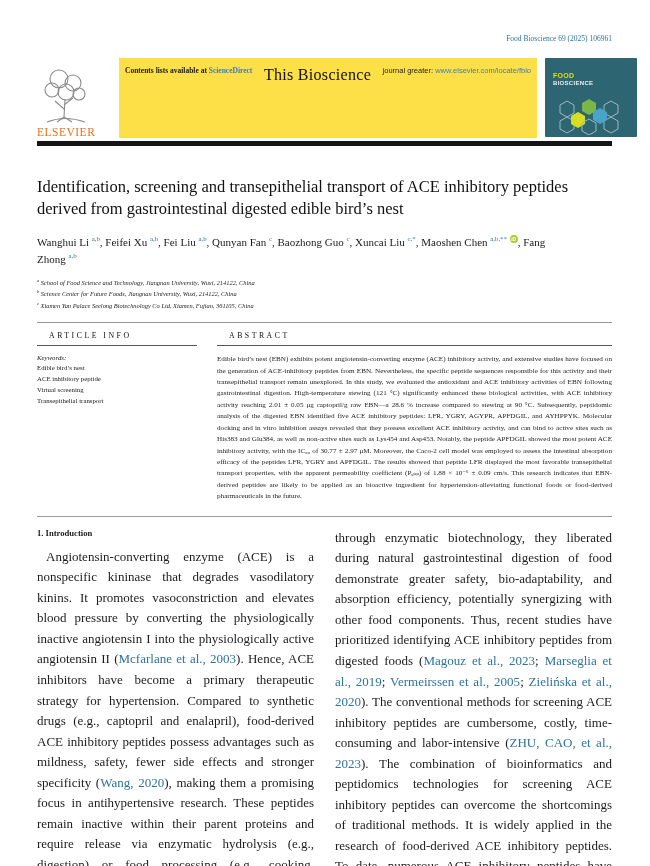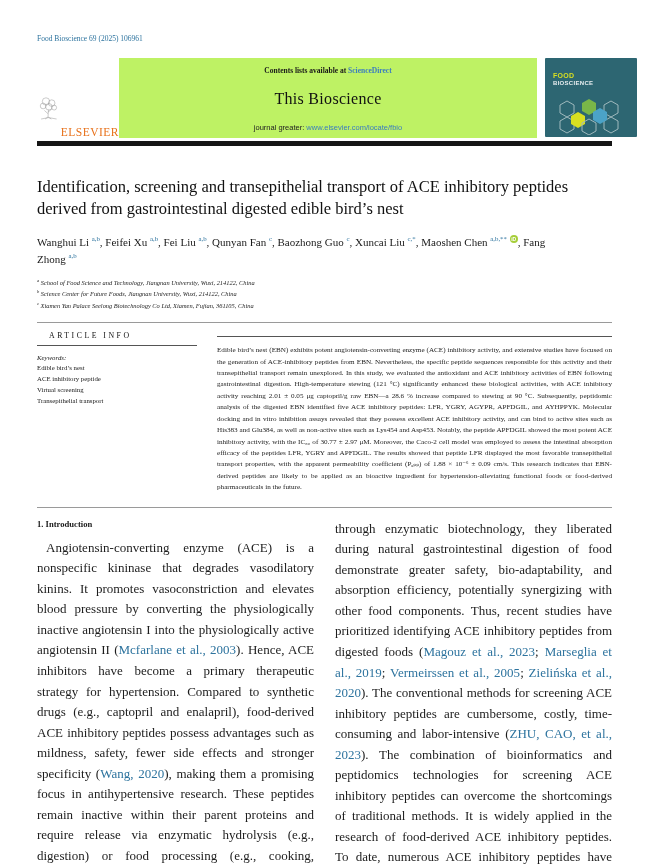--- a/index.html
+++ b/index.html
@@ -2,27 +2,27 @@
 <html><head>
 <meta charset="utf-8">
 <style>
   html,body{margin:0;padding:0;background:#ffffff;}
   .page{
     width:650px;min-height:866px;box-sizing:border-box;
     padding:34px 38px 18px 37px;
     font-family:"Liberation Serif","DejaVu Serif",serif;
     color:#1a1a1a;position:relative;
   }
-  .citation-top{text-align:left;font-size:7.5px;color:#2d739e;margin-bottom:15px;}
+  .citation-top{text-align:right;font-size:7.5px;color:#2d739e;margin-bottom:15px;}
   
   .banner{display:flex;align-items:stretch;height:80px;}
-  .logo-col{width:82px;display:flex;align-items:flex-end;justify-content:flex-end;}
+  .logo-col{width:82px;display:flex;flex-direction:column;align-items:flex-start;justify-content:flex-end;}
   .logo-col svg{display:block;}
   .elsevier-word{font-size:11.5px;color:#e8711a;letter-spacing:.5px;margin-top:1px;font-family:"Liberation Serif",serif;}
-  .banner-center{flex:1;background:#bef264;text-align:center;padding:8px 0 6px;display:flex;flex-direction:column;justify-content:space-between;}
+  .banner-center{flex:1;background:#fde047;text-align:center;padding:8px 6px 6px;display:flex;flex-direction:row;justify-content:space-between;}
   .contents-line{font-size:7.5px;font-weight:bold;}
   .blue-link{color:#3b7cc0;}
   .journal-name{font-size:16px;letter-spacing:.3px;color:#111;}
   .homepage-line{font-size:7.5px;font-family:"Liberation Sans","DejaVu Sans",sans-serif;color:#222;}
   .cover{width:92px;height:79px;background:#2d6672;margin-left:8px;margin-right:-25px;position:relative;border-radius:1px;overflow:hidden;}
   .cover-title{position:absolute;top:14px;left:8px;line-height:1.1;font-family:"Liberation Sans","DejaVu Sans",sans-serif;}
   .cover-food{color:#d8df21;font-size:7px;font-weight:bold;letter-spacing:.3px;}
   .cover-bio{color:#e8eef0;font-size:6px;font-weight:bold;letter-spacing:.3px;}
   .cover svg{position:absolute;bottom:2px;left:4px;}
   .black-bar{height:5px;background:#151515;margin-top:3px;}
@@ -129,20 +129,21 @@
     <div class="article-info">
       <div class="block-heading">ARTICLE INFO</div>
       <hr class="heading-rule">
       <div class="kw-label">Keywords:</div>
       <div class="kw-item">Edible bird’s nest</div>
       <div class="kw-item">ACE inhibitory peptide</div>
       <div class="kw-item">Virtual screening</div>
       <div class="kw-item">Transepithelial transport</div>
     </div>
     <div class="abstract-col">
+      <div class="block-heading">ABSTRACT</div>
       <hr class="heading-rule">
       <div class="abstract-text">Edible bird’s nest (EBN) exhibits potent angiotensin-converting enzyme (ACE) inhibitory activity, and extensive studies have focused on the generation of ACE-inhibitory peptides from EBN. Nevertheless, the specific peptide sequences responsible for this activity and their transepithelial transport remain unexplored. In this study, we evaluated the antioxidant and ACE inhibitory activities of EBN following gastrointestinal digestion. High-temperature stewing (121 °C) significantly enhanced these biological activities, with ACE inhibitory activity reaching 2.01 ± 0.05 μg captopril/g raw EBN—a 28.6 % increase compared to stewing at 90 °C. Subsequently, peptidomic analysis of the digested EBN identified five ACE inhibitory peptides: LFR, YGRY, AGYPR, APFDGIL, and AYHPPYK. Molecular docking and in vitro inhibition assays revealed that they possess excellent ACE inhibitory activity, and can bind to active sites such as His383 and Glu384, as well as non-active sites such as Lys454 and Asp453. Notably, the peptide APFDGIL showed the most potent ACE inhibitory activity, with the IC₅₀ of 30.77 ± 2.97 μM. Moreover, the Caco-2 cell model was employed to assess the intestinal absorption efficacy of the peptides LFR, YGRY and APFDGIL. The results showed that peptide LFR displayed the most favorable transepithelial transport properties, with the apparent permeability coefficient (Pₐₚₚ) of 1.88 × 10⁻⁶ ± 0.09 cm/s. This research indicates that EBN-derived peptides are likely to be applied as an bioactive ingredient for hypertension-alleviating functional foods or food-derived pharmaceuticals in the future.</div>
     </div>
   </div>
 
   <hr class="section-sep">
 
   <div class="two-col">
     <div class="col">
       <h2 class="sec-heading">1. Introduction</h2>

